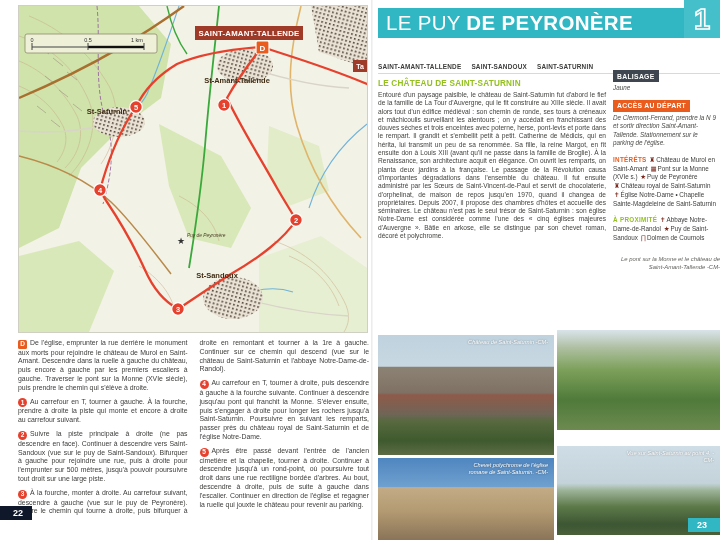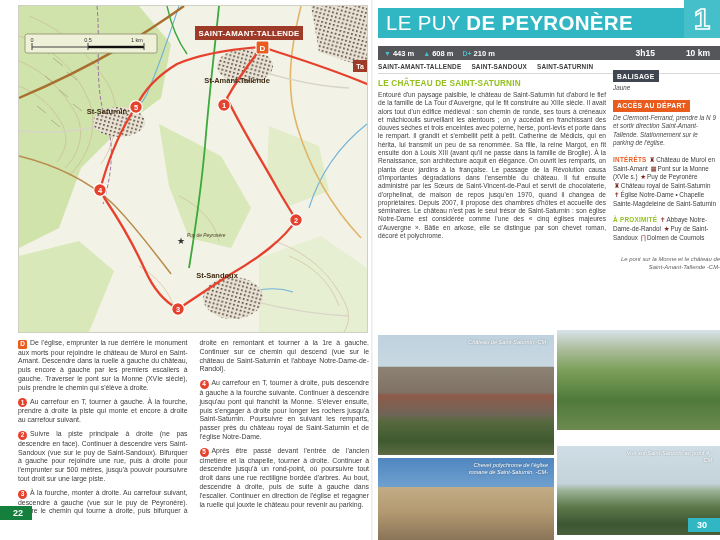--- a/index.html
+++ b/index.html
@@ -11,21 +11,21 @@
   .map-wrap{position:absolute;left:18px;top:5px;width:350px;height:328px;border:1px solid #cfcfc4;box-sizing:border-box;background:#f3f2e6;}
   .map-wrap svg{display:block;}
 
   .directions{position:absolute;left:18px;top:339px;width:351px;height:184px;column-count:2;column-gap:12px;font-size:6.9px;line-height:1.28;text-align:justify;color:#3c3c3b;}
   .step{margin:0 0 5px 0;}
   .badge{display:inline-flex;align-items:center;justify-content:center;width:9px;height:9px;color:#fff;font-weight:bold;font-size:6.5px;vertical-align:-1px;margin-right:3px;}
   .badge.start{background:#ea5b1e;border-radius:1.5px;}
   .badge.wp{background:#e6412d;border-radius:50%;}
 
   .pagenum{position:absolute;font-weight:bold;font-size:9px;color:#fff;padding:2px 9px;}
-  .pagenum.left{left:0;top:506px;background:#15803d;padding-left:13px;}
+  .pagenum.left{left:0;top:506px;background:#0f172a;padding-left:13px;}
   .pagenum.right{right:0;top:518px;background:#31b7c3;padding-right:13px;}
 
   
   .header{position:absolute;left:378px;top:8px;width:342px;height:30px;background:#31b7c3;display:flex;align-items:flex-end;}
   .header .titles{flex:1;padding:0 0 3px 8px;color:#fff;font-size:20.5px;letter-spacing:.3px;white-space:nowrap;}
   .t-light{font-weight:normal;}
   .t-bold{font-weight:bold;}
   .routenum{width:36px;height:38px;background:#45c0ca;display:flex;align-items:center;justify-content:center;font-size:29px;font-weight:bold;color:transparent;-webkit-text-stroke:1.6px #ffffff;}
 
   .statsbar{position:absolute;left:378px;top:46px;width:342px;height:14px;background:#55565a;display:flex;align-items:center;color:#fff;font-weight:bold;font-size:7.5px;padding:0 6px;box-sizing:border-box;}
@@ -205,36 +205,20 @@
 
   <div class="pagenum left">22</div>
 
   <div class="header">
     <div class="titles">
       <span class="t-light">LE PUY </span><span class="t-bold">DE PEYRONÈRE</span>
     </div>
     <div class="routenum">1</div>
   </div>
 
-  <div class="statsbar">
-    <span class="stat">
-        <span class="ic">▼</span>
-        <span>443 m</span>
-      </span>
-    <span class="stat">
-        <span class="ic">▲</span>
-        <span>608 m</span>
-      </span>
-    <span class="stat">
-        <span class="ic">D+</span>
-        <span>210 m</span>
-      </span>
-    <span class="stat dur">3h15</span>
-    <span class="stat dist">10 km</span>
-  </div>
 
   <div class="communes">
     <span>SAINT-AMANT-TALLENDE</span>
     <span>SAINT-SANDOUX</span>
     <span>SAINT-SATURNIN</span>
   </div>
 
   <div class="maincol">
     <p class="sec-head">LE CHÂTEAU DE SAINT-SATURNIN</p>
     <p class="bodytext">Entouré d'un paysage paisible, le château de Saint-Saturnin fut d'abord le fief de la famille de La Tour d'Auvergne, qui le fit construire au XIIIe siècle. Il avait alors tout d'un édifice médiéval : son chemin de ronde, ses tours à créneaux et mâchicoulis surveillant les alentours ; on y accédait en franchissant des douves sèches et trois enceintes avec poterne, herse, pont-levis et porte dans le rempart. Il grandit et s'embellit petit à petit. Catherine de Médicis, qui en hérita, lui transmit un peu de sa renommée. Sa fille, la reine Margot, en fit ensuite don à Louis XIII (avant qu'il ne passe dans la famille de Broglie). À la Renaissance, son architecture acquit en élégance. On ouvrit les remparts, on planta deux jardins à la française. Le passage de la Révolution causa d'importantes dégradations dans l'ensemble du château. Il fut ensuite administré par les Sœurs de Saint-Vincent-de-Paul et servit de chocolaterie, d'orphelinat, de maison de repos jusqu'en 1970, quand il changea de propriétaires. Depuis 2007, il propose des chambres d'hôtes et accueille des séminaires. Le château n'est pas le seul trésor de Saint-Saturnin : son église Notre-Dame est considérée comme l'une des « cinq églises majeures d'Auvergne ». Bâtie en arkose, elle se distingue par son chevet roman, décoré et polychrome.</p>
@@ -272,16 +256,16 @@
   <div class="photo ph2">
     <div class="cap">Chevet polychrome de l'église romane de Saint-Saturnin. -CM-</div>
   </div>
   <div class="photo ph3">
     <div class="cap"></div>
   </div>
   <div class="photo ph4">
     <div class="cap">Vue sur Saint-Saturnin au point 4. -CM-</div>
   </div>
 
-  <div class="pagenum right">30</div>
+  <div class="pagenum right">23</div>
 
   <div class="gutter"></div>
 </div>
 
 </body></html>

